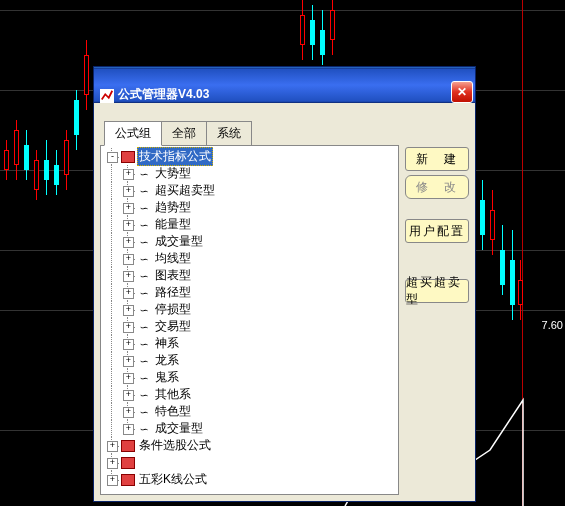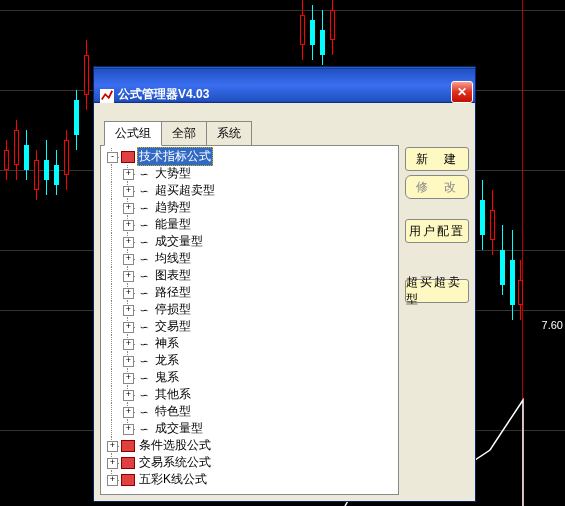--- a/index.html
+++ b/index.html
@@ -505,21 +505,20 @@
                 <span class="expander">+</span>
               </span>
               <span class="node-icon red-icon"></span>
               <span class="node-label">条件选股公式</span>
             </div>
             <div class="tree-row">
               <span class="branch ">
                 <span class="expander">+</span>
               </span>
               <span class="node-icon red-icon"></span>
-              <span class="node-label">交易系统公式</span>
             </div>
             <div class="tree-row">
               <span class="branch last">
                 <span class="expander">+</span>
               </span>
               <span class="node-icon red-icon"></span>
               <span class="node-label">五彩K线公式</span>
             </div>
           </div>
       </div>

